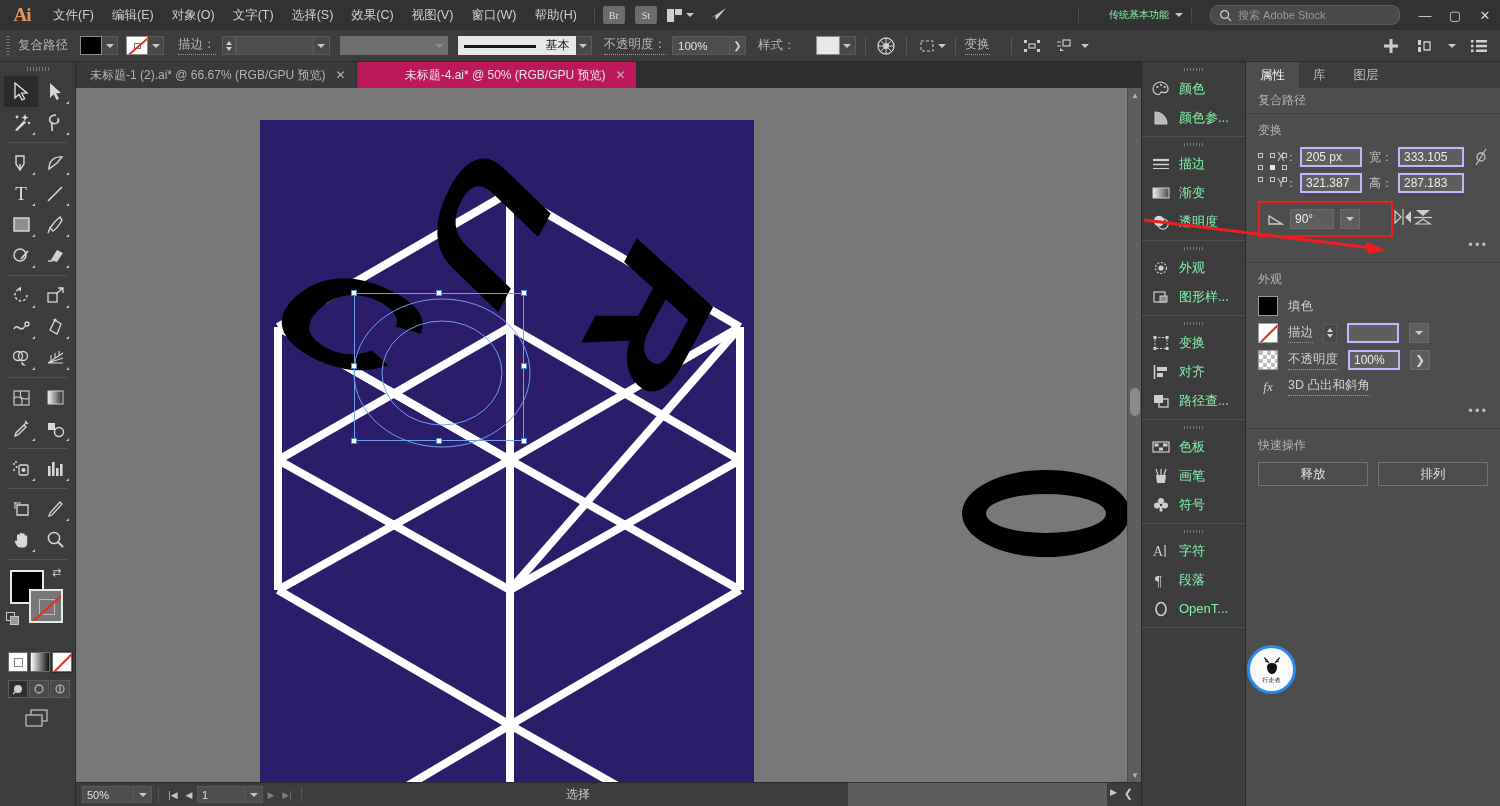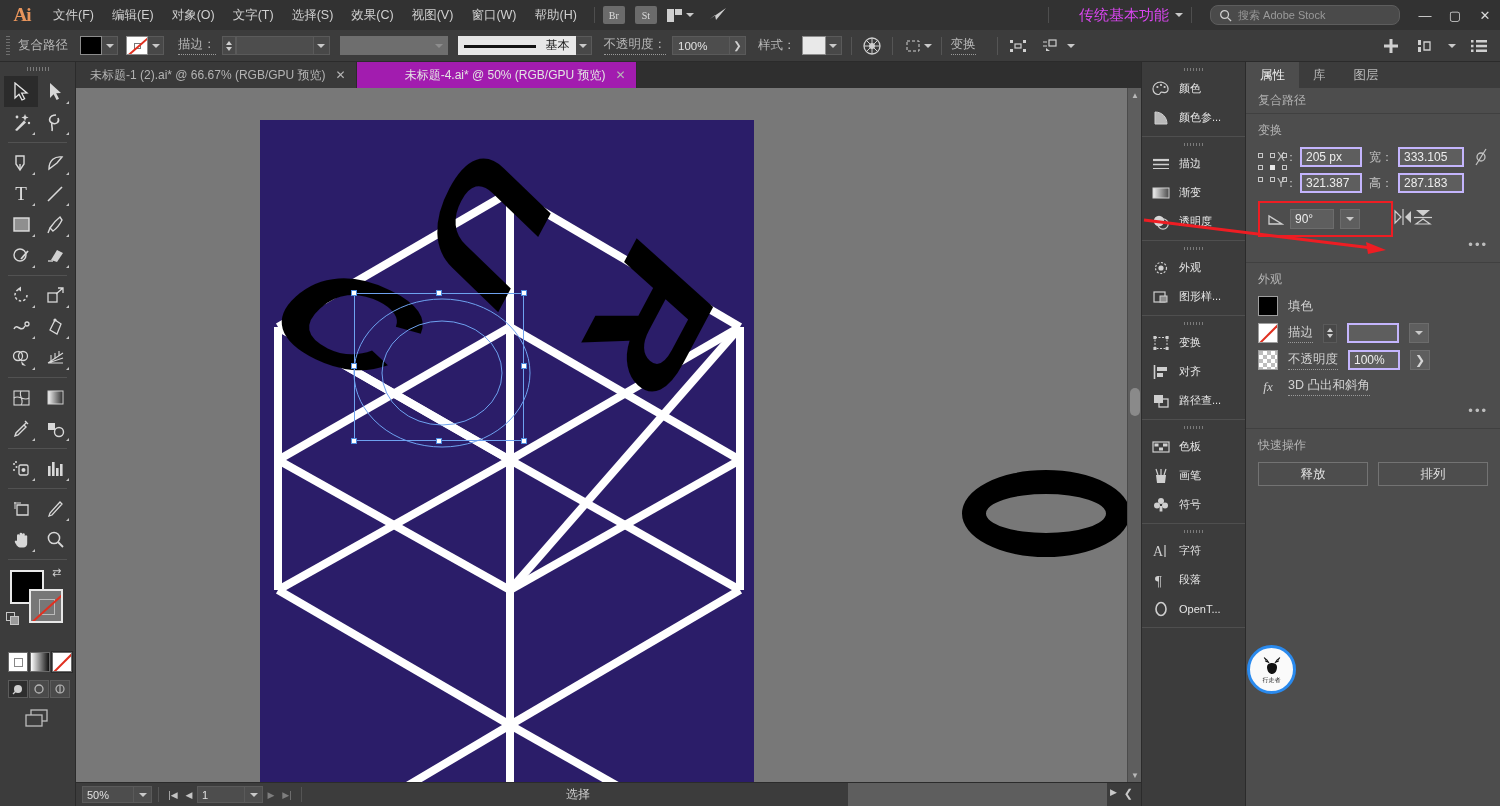--- a/index.html
+++ b/index.html
@@ -30,21 +30,21 @@
   .mb-chip{
     width:22px;height:18px;background:#6b6b6b;color:#ddd;font-size:10px;
     display:flex;align-items:center;justify-content:center;border-radius:2px;margin-right:10px;
     font-family:"Liberation Serif",serif;
   }
   .arrange-ico{ display:flex; gap:1px; margin-right:4px; }
   .arrange-ico i{ display:block; width:7px;height:13px;background:#cfcfcf;}
   .arrange-ico i:last-child{ height:6px; align-self:flex-start;}
   .chev{ width:0;height:0;border-left:4px solid transparent;border-right:4px solid transparent;border-top:4px solid #c9c9c9; }
   .mb-right{ margin-left:auto; display:flex; align-items:center; height:30px; }
-  .ws-name{ color:#d946ef; font-size:15px; padding-right:6px;margin-left:22px;}
+  .ws-name{ color:#86efac; font-size:10px; padding-right:6px;margin-left:22px;}
   .stock-search{
     display:flex;align-items:center; gap:6px;
     background:#4a4a4a; border:1px solid #5d5d5d; border-radius:8px;
     height:20px; padding:0 8px; margin:0 10px; width:190px;
   }
   .stock-search .ph{ color:#9a9a9a; font-size:11px; }
   .win-btn{ width:30px;height:30px;display:flex;align-items:center;justify-content:center;color:#d9d9d9;font-size:13px;}
 
   
   .controlbar{
@@ -99,21 +99,21 @@
   
   .tabbar{
     position:absolute; left:76px; top:62px; width:1065px; height:26px;
     background:#2f2f2f; display:flex; align-items:flex-end;
   }
   .doctab{
     height:26px; display:flex;align-items:center; gap:10px;
     padding:0 10px 0 14px; font-size:12px; color:#b4b4b4;
     background:#393939; border-right:1px solid #2b2b2b;
   }
-  .doctab.active{ background:#a21caf; color:#e4e4e4;padding-left:48px; }
+  .doctab.active{ background:#be185d; color:#e4e4e4;padding-left:48px; }
   .doctab .x{ font-size:12px; color:#b7b7b7; }
 
   
   .toolbar{
     position:absolute; left:0; top:62px; width:76px; height:744px; background:#3c3c3c;
     border-right:1px solid #2b2b2b;
   }
   .tb-grip{ height:14px; display:flex; align-items:center; justify-content:center;}
   .tb-grip b{display:block;width:22px;height:4px;
     background:repeating-linear-gradient(to right,#7b7b7b 0 1px,transparent 1px 3px);}
@@ -202,21 +202,21 @@
   
   .dock{
     position:absolute; left:1141px; top:62px; width:104px; height:744px;
     background:#3c3c3c; border-left:1px solid #2b2b2b; padding-top:2px;
   }
   .dgroup{ border-bottom:1px solid #4f4f4f; padding-bottom:4px; margin-bottom:2px;}
   .dgrip{ height:10px; display:flex;align-items:center;justify-content:center;}
   .dgrip b{display:block;width:20px;height:3px;
     background:repeating-linear-gradient(to right,#7b7b7b 0 1px,transparent 1px 3px);}
   .ditem{ height:29px; display:flex; align-items:center; gap:9px; padding-left:10px; cursor:default;}
-  .ditem .lab{ font-size:11px; color:#e5e5e5; white-space:nowrap; overflow:hidden;text-align:center;}
+  .ditem .lab{ font-size:13px; color:#86efac; white-space:nowrap; overflow:hidden;text-align:center;}
 
   
   .props{
     position:absolute; left:1245px; top:62px; width:255px; height:744px;
     background:#4d4d4d; border-left:1px solid #2b2b2b;
   }
   .ptabs{ height:26px; display:flex; align-items:stretch; background:#3c3c3c;}
   .ptab{ padding:0 14px; display:flex;align-items:center; font-size:12.5px; color:#b9b9b9;}
   .ptab.active{ background:#4d4d4d; color:#f0f0f0;}
   .psub{ height:26px; display:flex;align-items:center;padding-left:12px;color:#b0b0b0;font-size:12px;
@@ -348,21 +348,21 @@
 
   <div class="brush-preview" style="margin-left:10px">基本</div>
   <div class="drop-btn">
       <span class="chev"></span>
     </div>
 
   <div class="cb-label dotted" style="margin-left:12px;margin-right:6px">不透明度：</div>
   <div class="field" style="width:58px">100%</div>
   <div class="opacity-arrow">❯</div>
 
-  <div class="cb-label" style="margin-left:12px;margin-right:6px">样式：</div>
+  <div class="cb-label" style="margin-left:12px;margin-right:20px">样式：</div>
   <div class="style-sw"></div>
   <div class="drop-btn">
       <span class="chev"></span>
     </div>
 
   <div class="cb-sep"></div>
   <div class="cb-icon">
     <svg width="18" height="18" viewBox="0 0 18 18">
         <circle cx="9" cy="9" r="8" fill="none" stroke="#cfcfcf" stroke-width="1.3"></circle>
         <circle cx="9" cy="9" r="3" fill="#cfcfcf"></circle>

